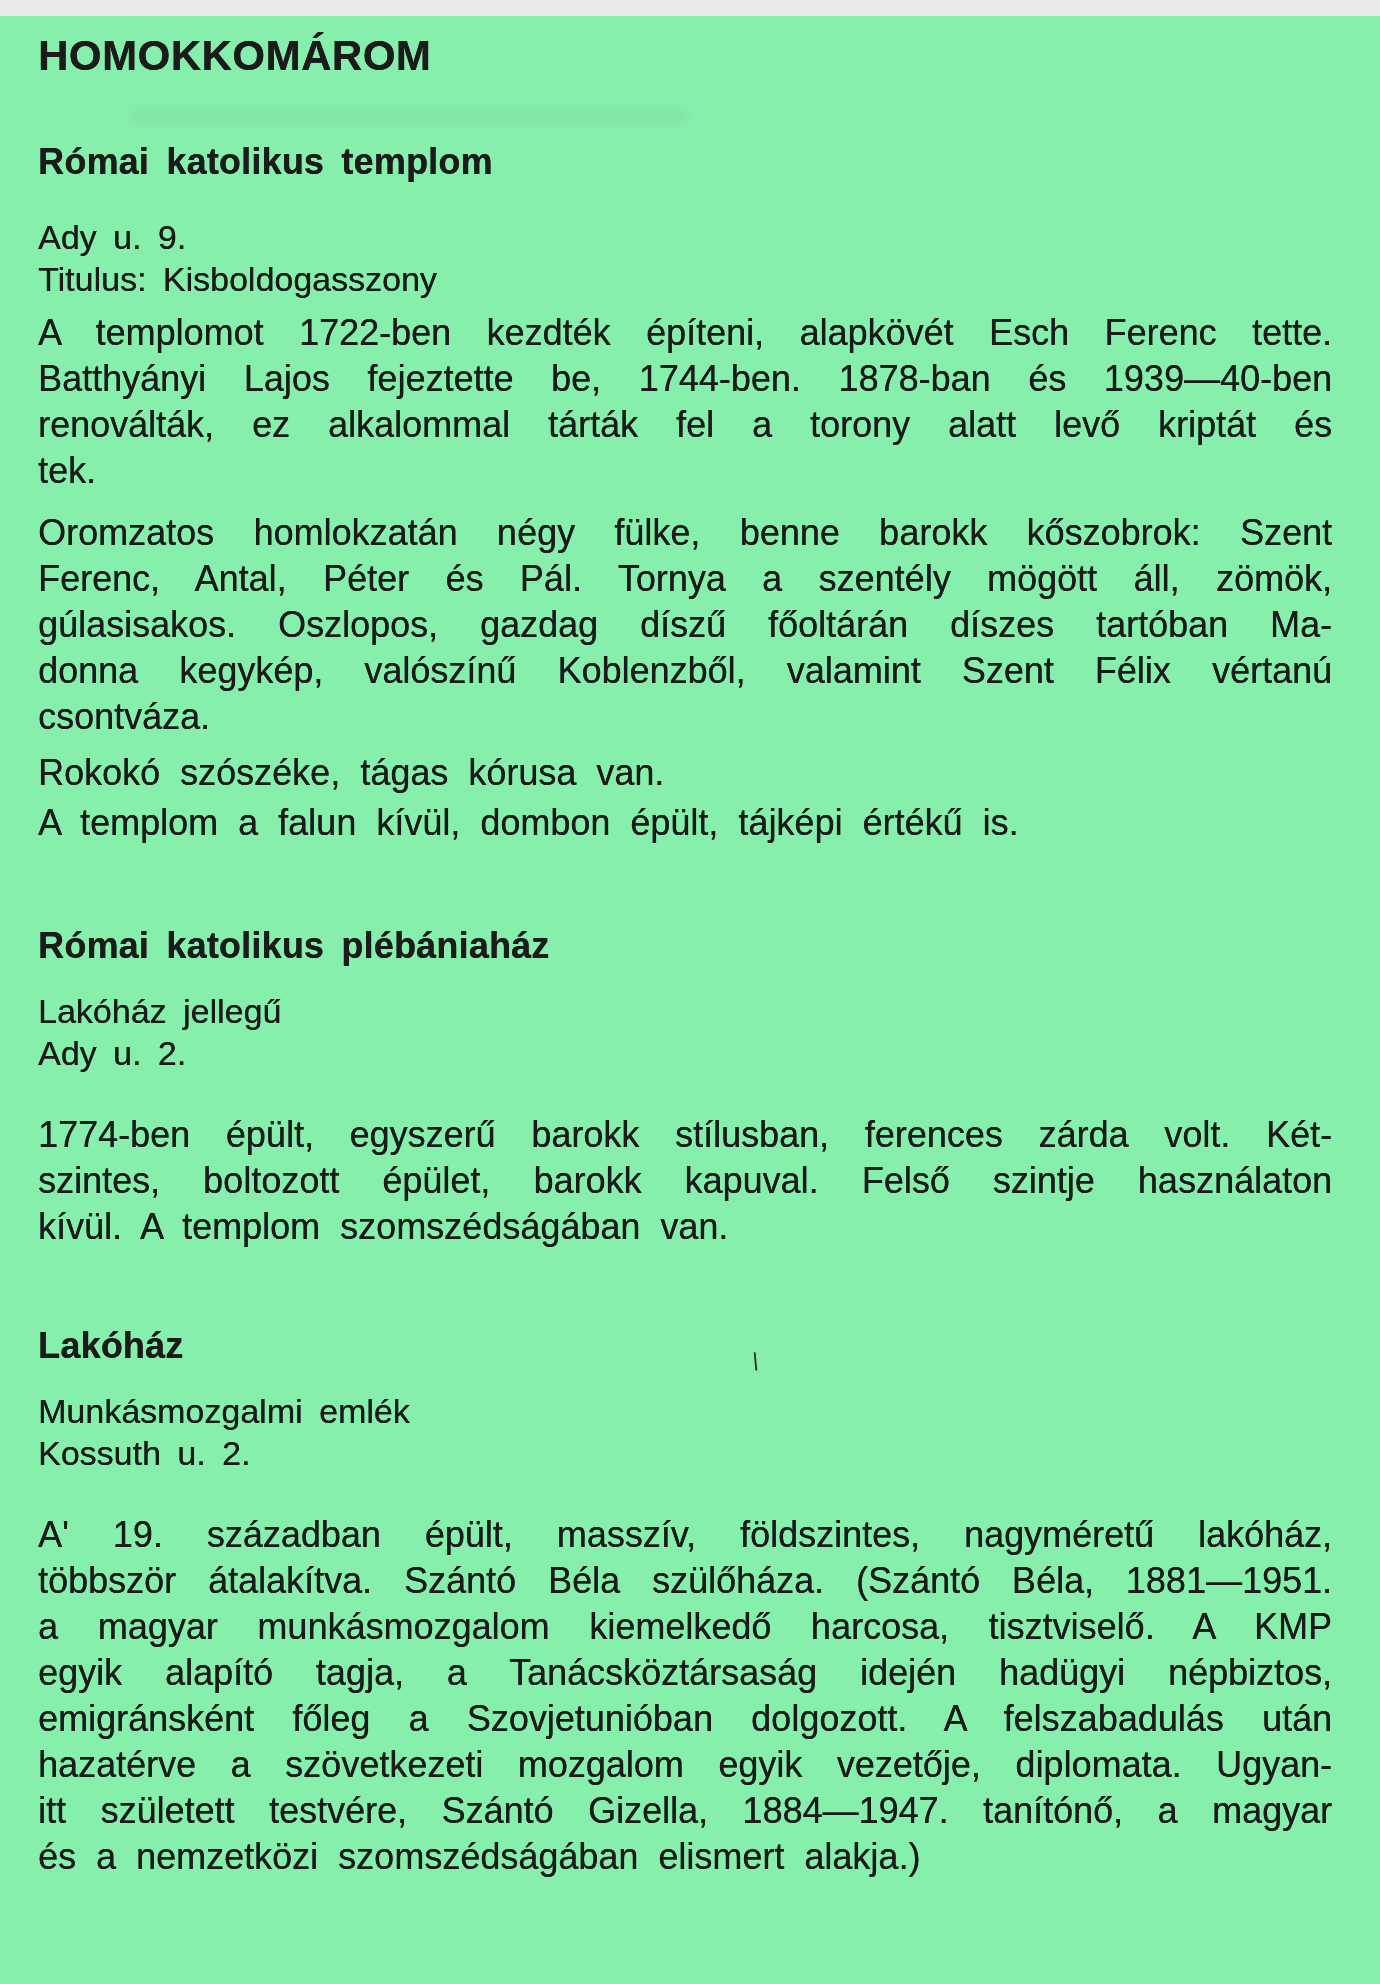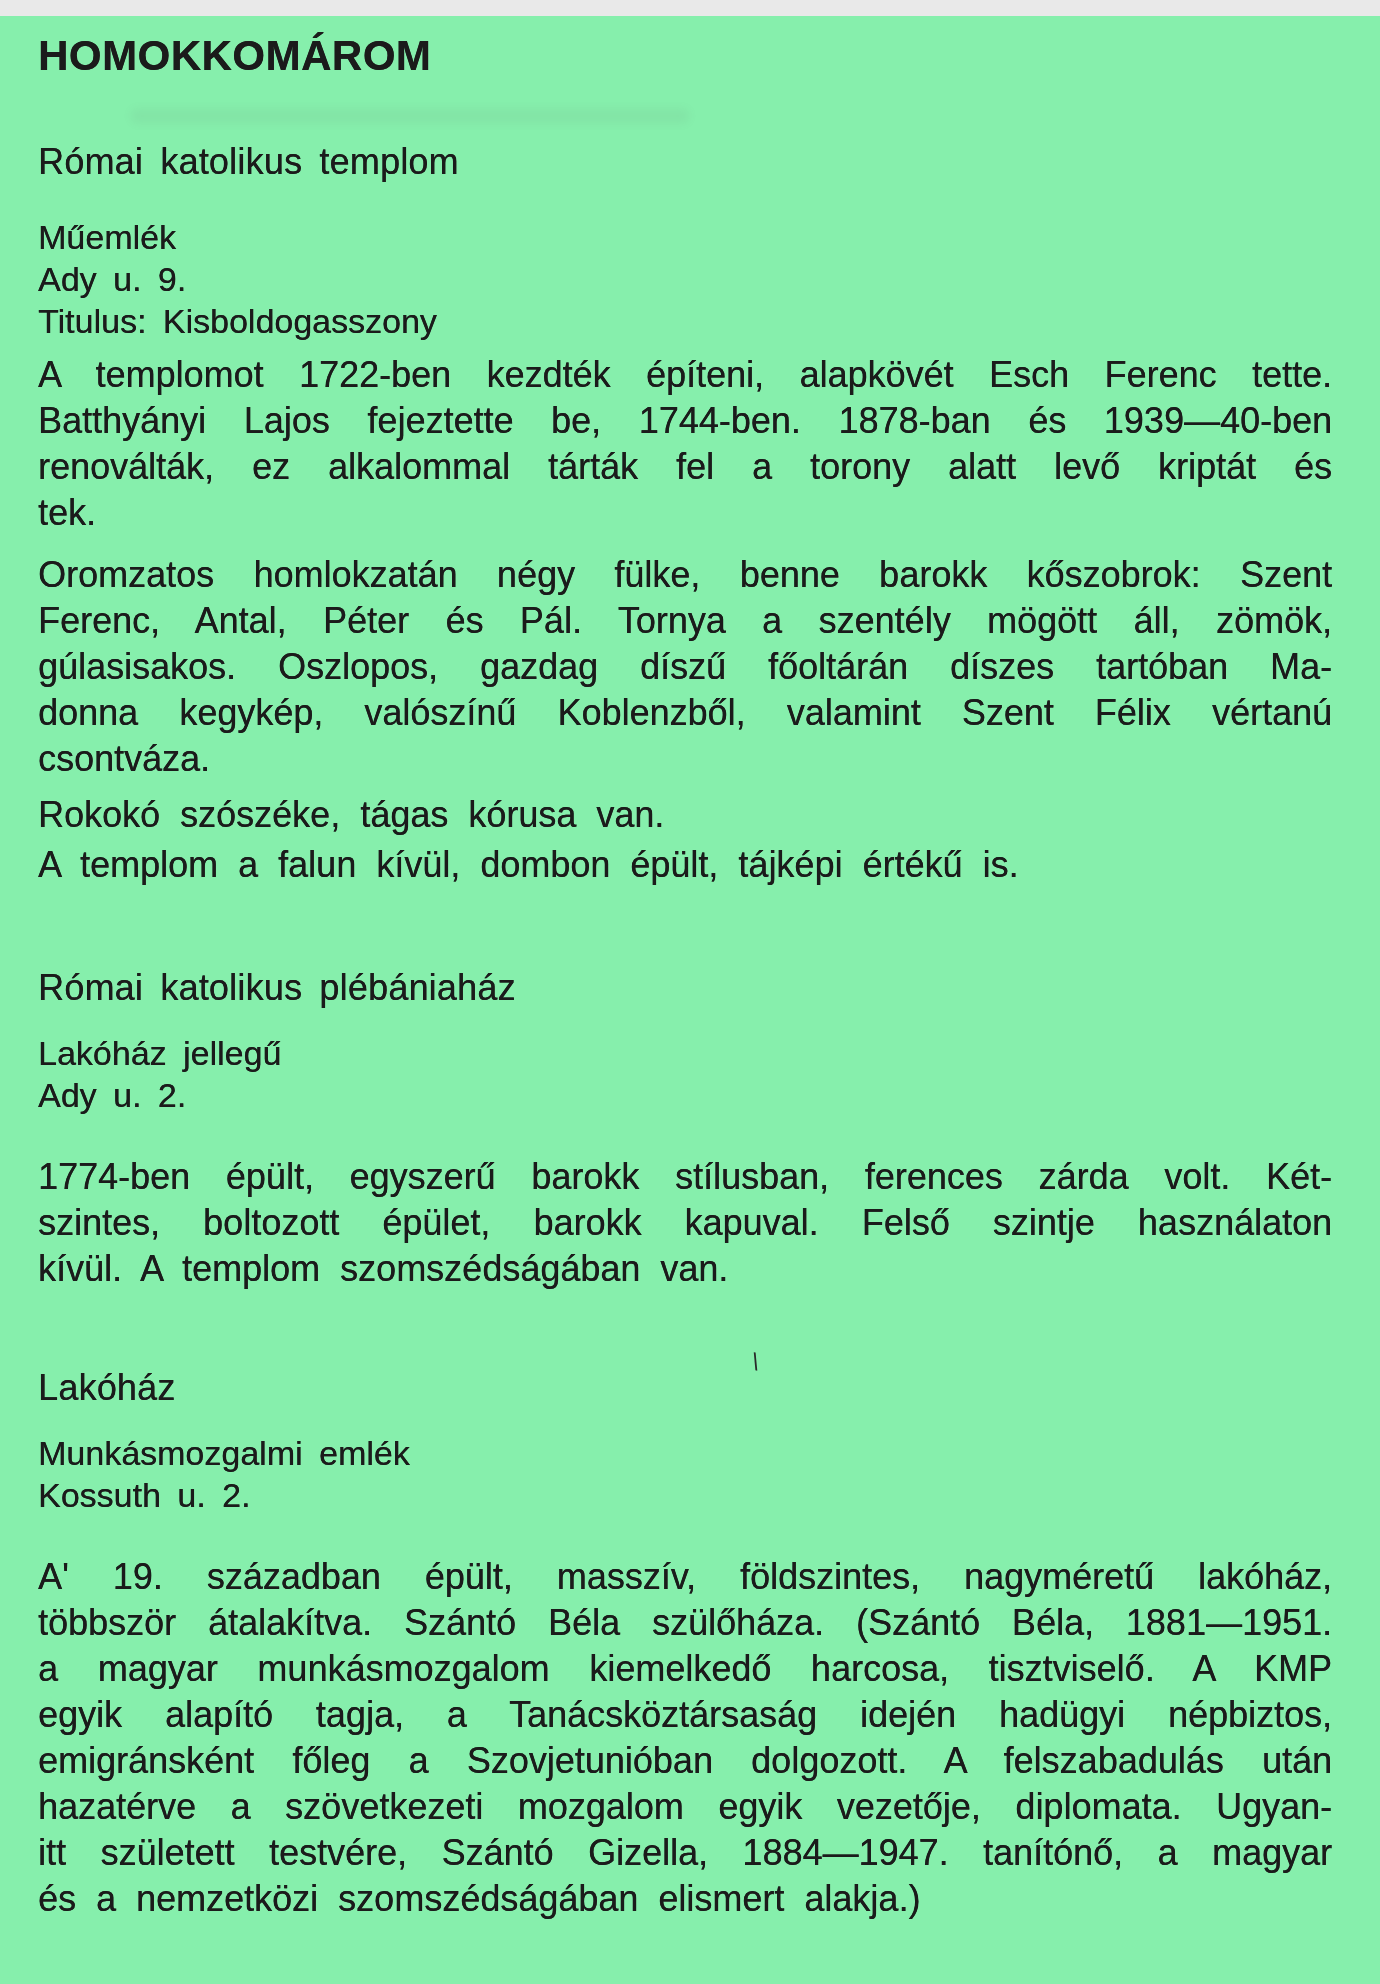--- a/index.html
+++ b/index.html
@@ -20,21 +20,21 @@
     margin: 0;
     font-size: 42px;
     line-height: 44px;
     font-weight: 700;
     letter-spacing: 0.5px;
   }
   .section-heading {
     margin: 0;
     font-size: 36px;
     line-height: 40px;
-    font-weight: 400;
+    font-weight: 700;
     word-spacing: 7px;
     letter-spacing: 0.2px;
   }
   .meta-block { margin: 0; }
   .meta-line {
     font-size: 34px;
     line-height: 42px;
     word-spacing: 7px;
   }
   .para {
@@ -76,21 +76,20 @@
 
 <div class="page">
 
   <div class="scan-smudge"></div>
 
   <h1 class="doc-title">HOMOKKOMÁROM</h1>
 
   <h2 class="section-heading" style="margin-top:64px">Római katolikus templom</h2>
 
   <div class="meta-block" style="margin-top:34px">
-    <div class="meta-line">Műemlék</div>
     <div class="meta-line">Ady u. 9.</div>
     <div class="meta-line">Titulus: Kisboldogasszony</div>
   </div>
 
   <div class="para" style="margin-top:10px">
     <div class="jline">A templomot 1722-ben kezdték építeni, alapkövét Esch Ferenc tette.</div>
     <div class="jline">Batthyányi Lajos fejeztette be, 1744-ben. 1878-ban és 1939—40-ben</div>
     <div class="jline">renoválták, ez alkalommal tárták fel a torony alatt levő kriptát és</div>
     <div class="lline">tek.</div>
   </div>

